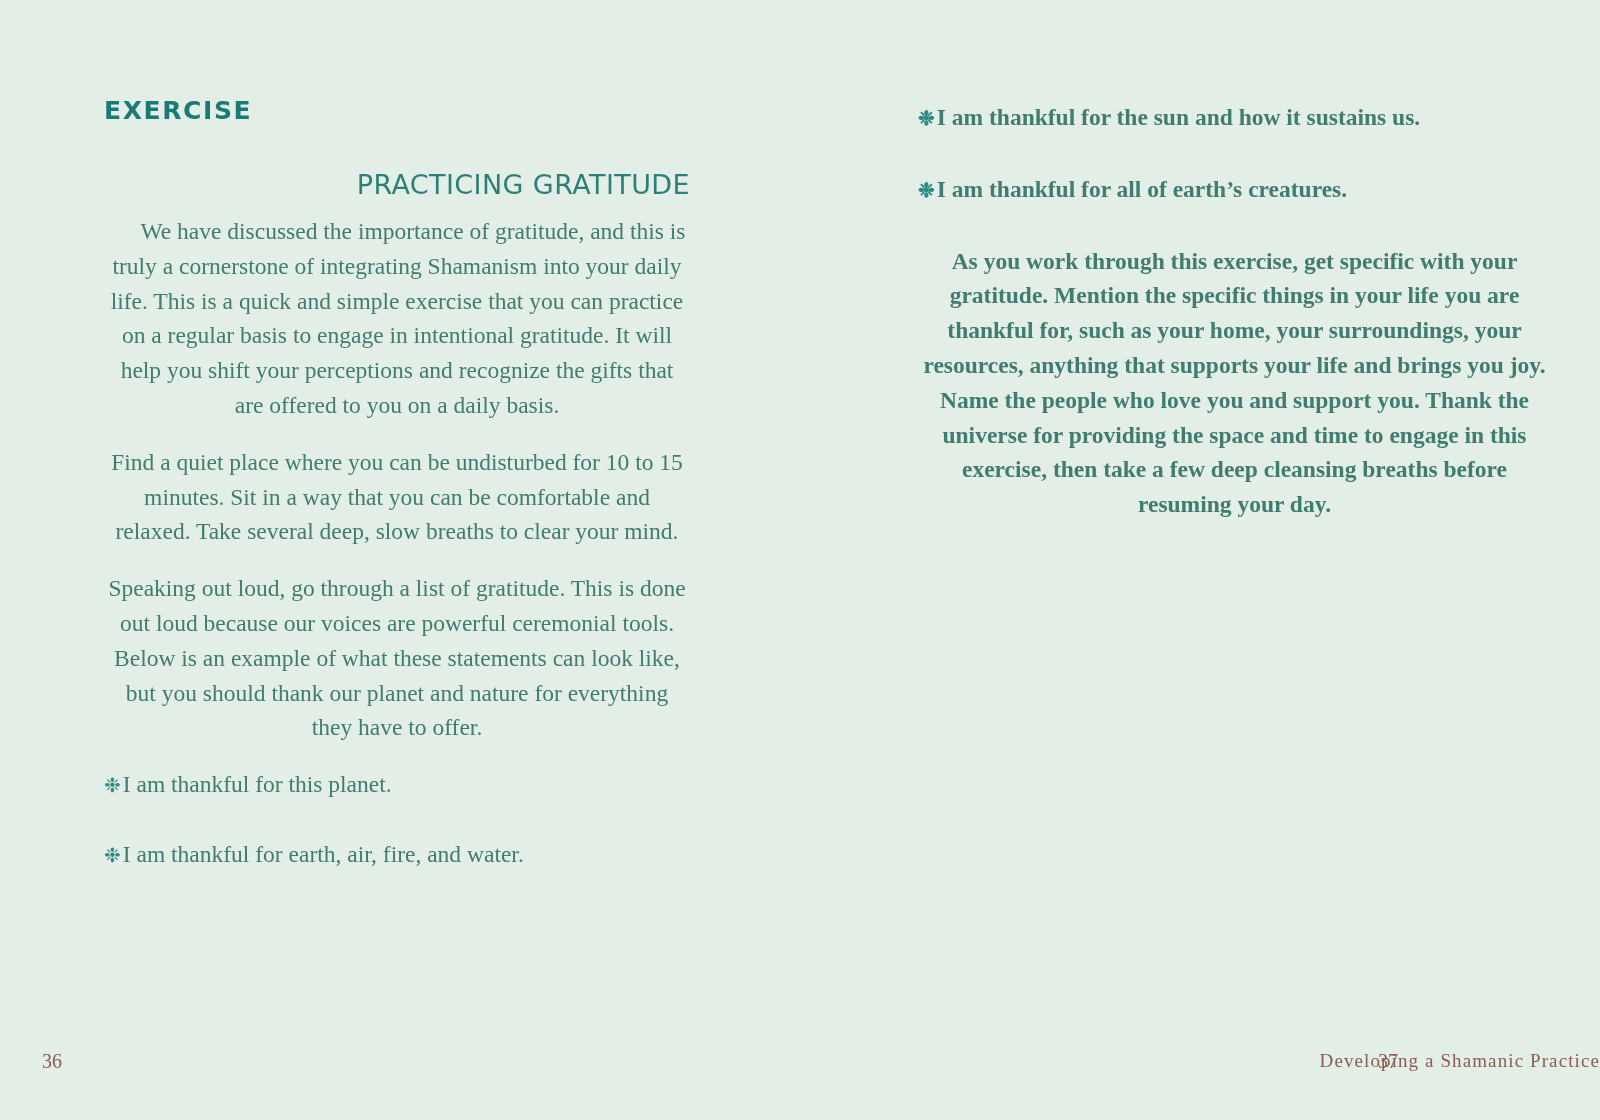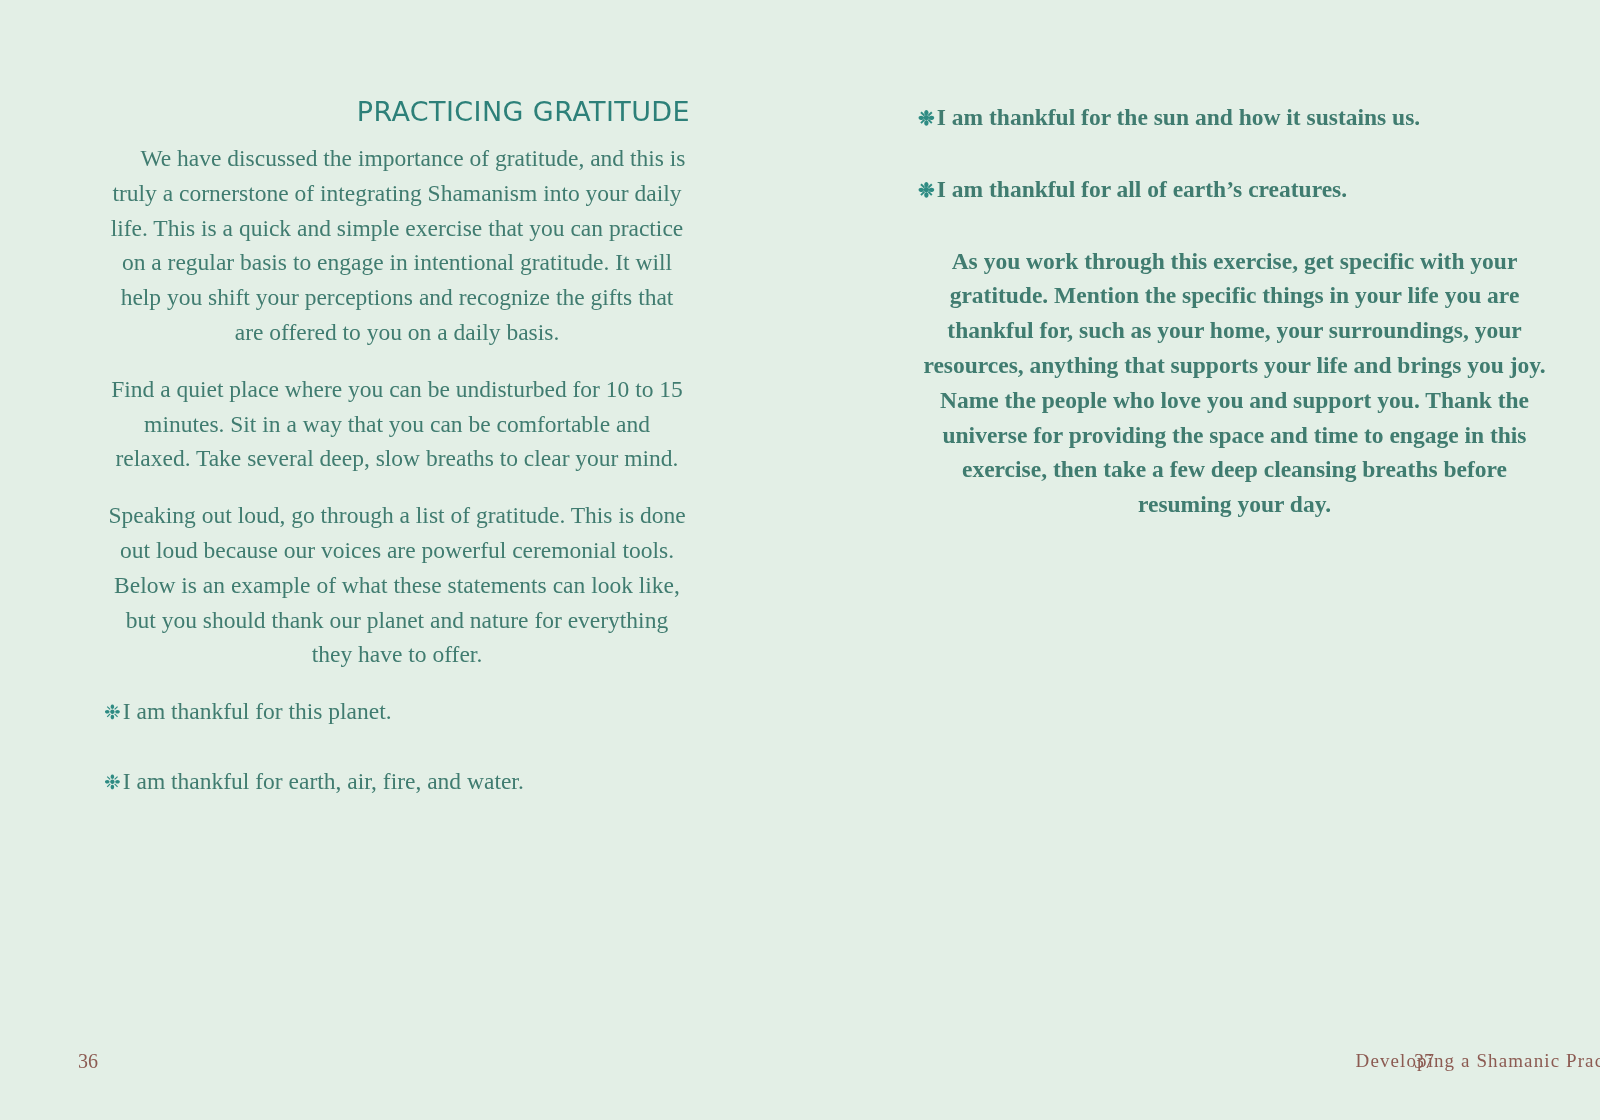--- a/index.html
+++ b/index.html
@@ -86,21 +86,20 @@
   }
   .right-spacer {
     height: 4px;
   }
   .footer {
     position: absolute;
     bottom: 0;
     left: 0;
     width: 1440px;
     height: 92px;
-    margin-left: 36px;
   }
   .folio {
     position: absolute;
     font-family: "Liberation Serif", serif;
     color: #8c5b52;
     font-size: 20px;
   }
   .folio-left  { left: 42px;  top: 22px; }
   .folio-right { right: 42px; top: 22px; }
   .running {
@@ -124,20 +123,21 @@
   }
 </style>
 </head>
 <body>
 
 <div class="page">
 
   <div class="columns">
 
     <div class="col col-left">
+      <h1 class="eyebrow">EXERCISE</h1>
       <h2 class="section-title">PRACTICING GRATITUDE</h2>
 
       <p class="body first">We have discussed the importance of gratitude, and this is truly a cornerstone of integrating Shamanism into your daily life. This is a quick and simple exercise that you can practice on a regular basis to engage in intentional gratitude. It will help you shift your perceptions and recognize the gifts that are offered to you on a daily basis.</p>
       <p class="body">Find a quiet place where you can be undisturbed for 10 to 15 minutes. Sit in a way that you can be comfortable and relaxed. Take several deep, slow breaths to clear your mind.</p>
       <p class="body">Speaking out loud, go through a list of gratitude. This is done out loud because our voices are powerful ceremonial tools. Below is an example of what these statements can look like, but you should thank our planet and nature for everything they have to offer.</p>
 
       <p class="gratitude"><span class="mark">❉</span><span>I am thankful for this planet.</span></p>
       <p class="gratitude"><span class="mark">❉</span><span>I am thankful for earth, air, fire, and water.</span></p>
     </div>
 

